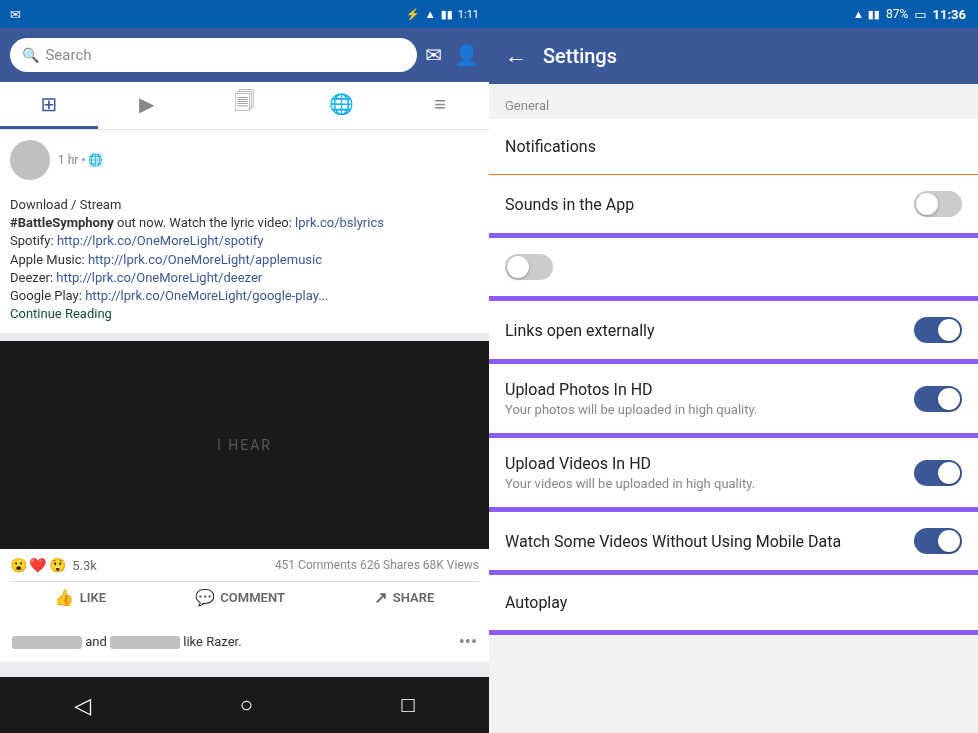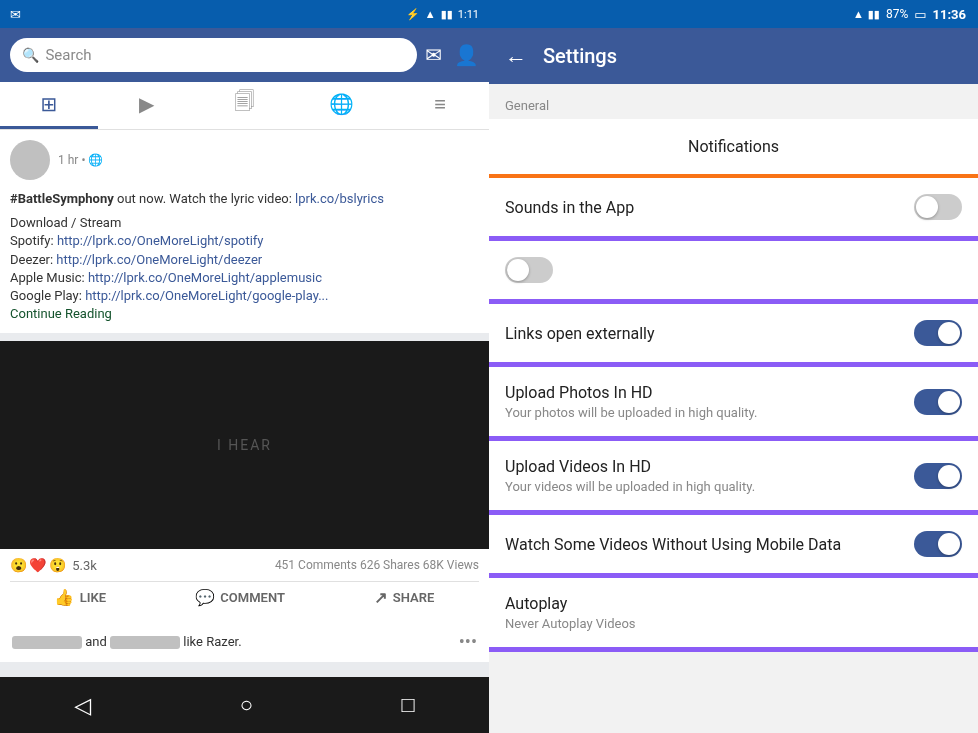--- a/index.html
+++ b/index.html
@@ -373,22 +373,21 @@
       left: 2px;
     }
     .toggle.on .toggle-knob {
       left: 24px;
     }
 
     
     .notifications-item {
       background: white;
       padding: 18px 16px;
-      border-bottom: 4px solid #f97316;
-      text-align: center;
+      border-bottom: 1px solid #f97316;
     }
     .notifications-item .settings-item-title {
       font-size: 16px;
       color: #222;
     }
   </style>
 </head>
 <body>
 
 <div class="left-panel">
@@ -437,34 +436,34 @@
       <div class="post-header">
         <div class="post-avatar"></div>
         <div class="post-meta">
           <div class="post-time">
             <span>1 hr</span>
             <span> • 🌐</span>
           </div>
         </div>
       </div>
       <div class="post-body">
+        <div style="margin-top:6px;">Download / Stream</div>
         <div>
           <span class="bold">#BattleSymphony</span>
           <span> out now. Watch the lyric video: </span>
           <span class="link">lprk.co/bslyrics</span>
         </div>
-        <div style="margin-top:6px;">Download / Stream</div>
         <div>
           <span>Spotify: </span><span class="link">http://lprk.co/OneMoreLight/spotify</span>
         </div>
         <div>
+          <span>Apple Music: </span><span class="link">http://lprk.co/OneMoreLight/applemusic</span>
+        </div>
+        <div>
           <span>Deezer: </span><span class="link">http://lprk.co/OneMoreLight/deezer</span>
-        </div>
-        <div>
-          <span>Apple Music: </span><span class="link">http://lprk.co/OneMoreLight/applemusic</span>
         </div>
         <div>
           <span>Google Play: </span><span class="link">http://lprk.co/OneMoreLight/google-play...</span>
         </div>
         <div class="gray">Continue Reading</div>
       </div>
     </div>
 
     <div class="video-frame">
       <span class="video-text">I HEAR</span>
@@ -593,17 +592,16 @@
         <div class="settings-item-title">Watch Some Videos Without Using Mobile Data</div>
       </div>
       <div class="toggle on">
         <div class="toggle-knob"></div>
       </div>
     </div>
 
     <div class="settings-item">
       <div class="settings-item-text">
         <div class="settings-item-title">Autoplay</div>
-        <div class="settings-item-subtitle">Never Autoplay Videos</div>
       </div>
     </div>
   </div>
 </div>
 
 </body></html>

